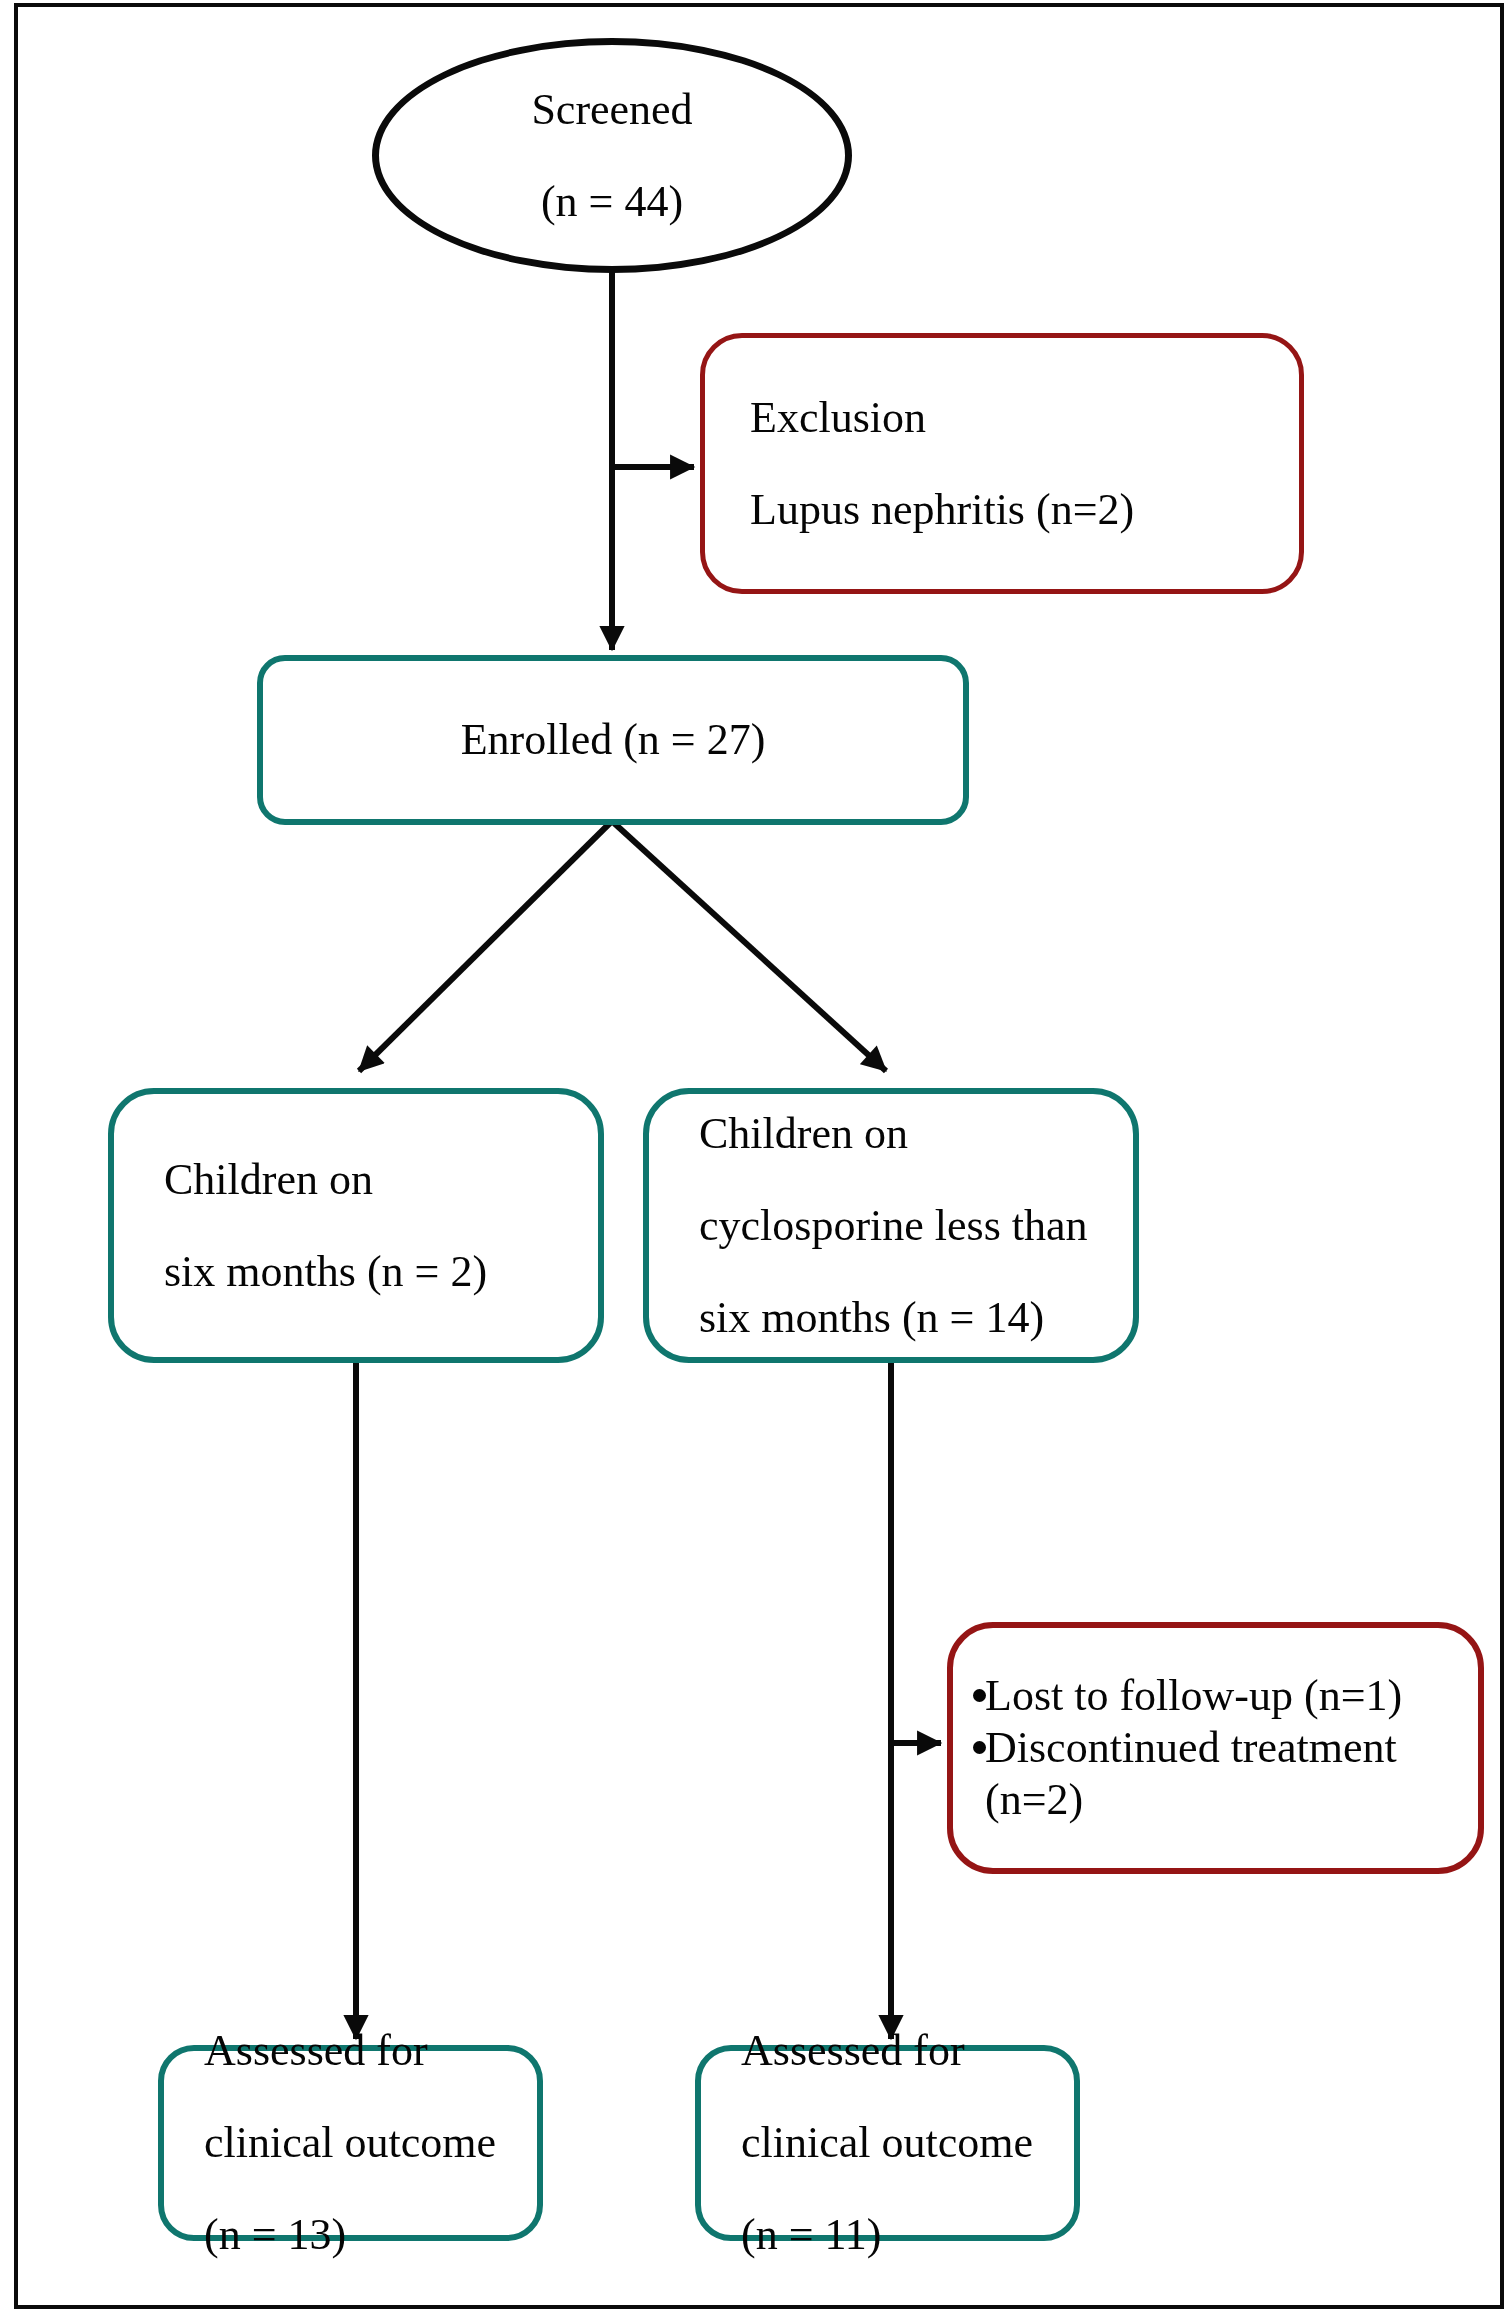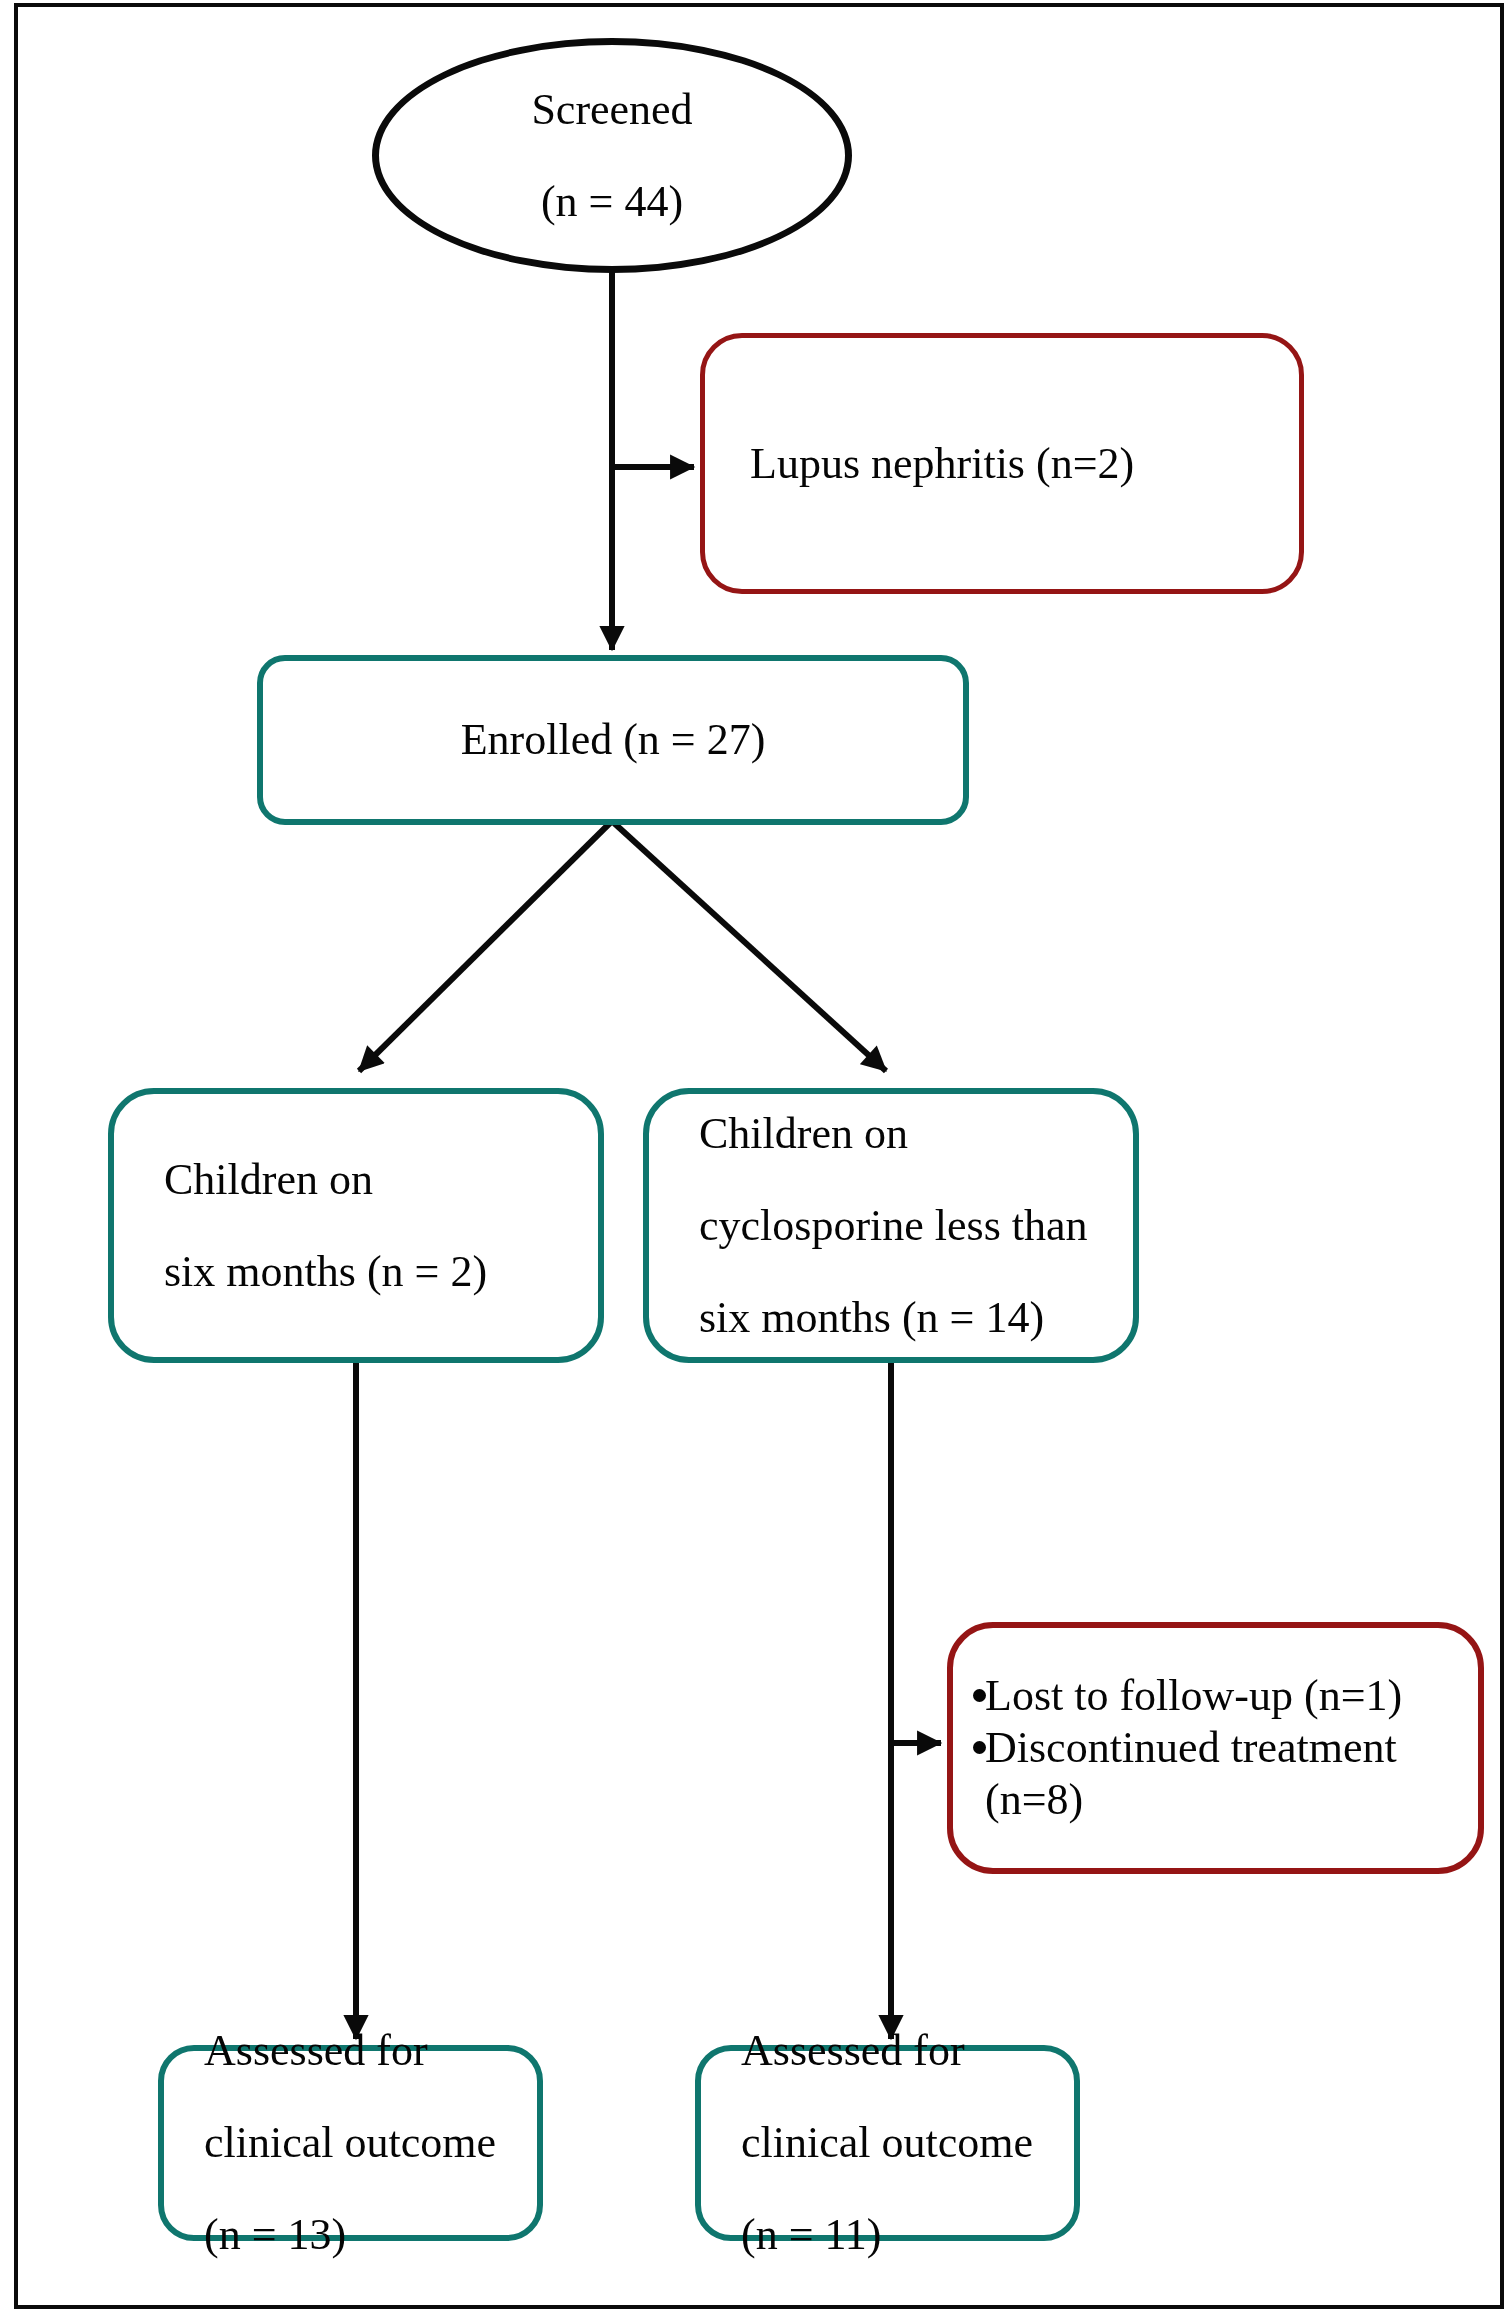--- a/index.html
+++ b/index.html
@@ -137,20 +137,21 @@
     <line x1="891" y1="1743" x2="941" y2="1743" marker-end="url(#ah)"></line>
   </g>
 </svg>
 
 <div class="node ellipse">
   <div class="ln">Screened</div>
   <div class="ln">(n = 44)</div>
 </div>
 
 <div class="node box-red exclusion">
+  <div class="ln">Exclusion</div>
   <div class="ln">Lupus nephritis (n=2)</div>
 </div>
 
 <div class="node box-black enrolled">
   <div class="ln">Enrolled (n = 27)</div>
 </div>
 
 <div class="node box-black branch-left">
   <div class="ln">Children on</div>
   <div class="ln">six months (n = 2)</div>
@@ -158,21 +159,21 @@
 
 <div class="node box-black branch-right">
   <div class="ln">Children on</div>
   <div class="ln">cyclosporine less than</div>
   <div class="ln">six months (n = 14)</div>
 </div>
 
 <div class="node box-red dropout">
   <ul>
     <li>Lost to follow-up (n=1)</li>
-    <li>Discontinued treatment (n=8)</li>
+    <li>Discontinued treatment (n=2)</li>
   </ul>
 </div>
 
 <div class="node box-black assessed-left">
   <div class="ln">Assessed for</div>
   <div class="ln">clinical outcome</div>
   <div class="ln">(n = 13)</div>
 </div>
 
 <div class="node box-black assessed-right">

